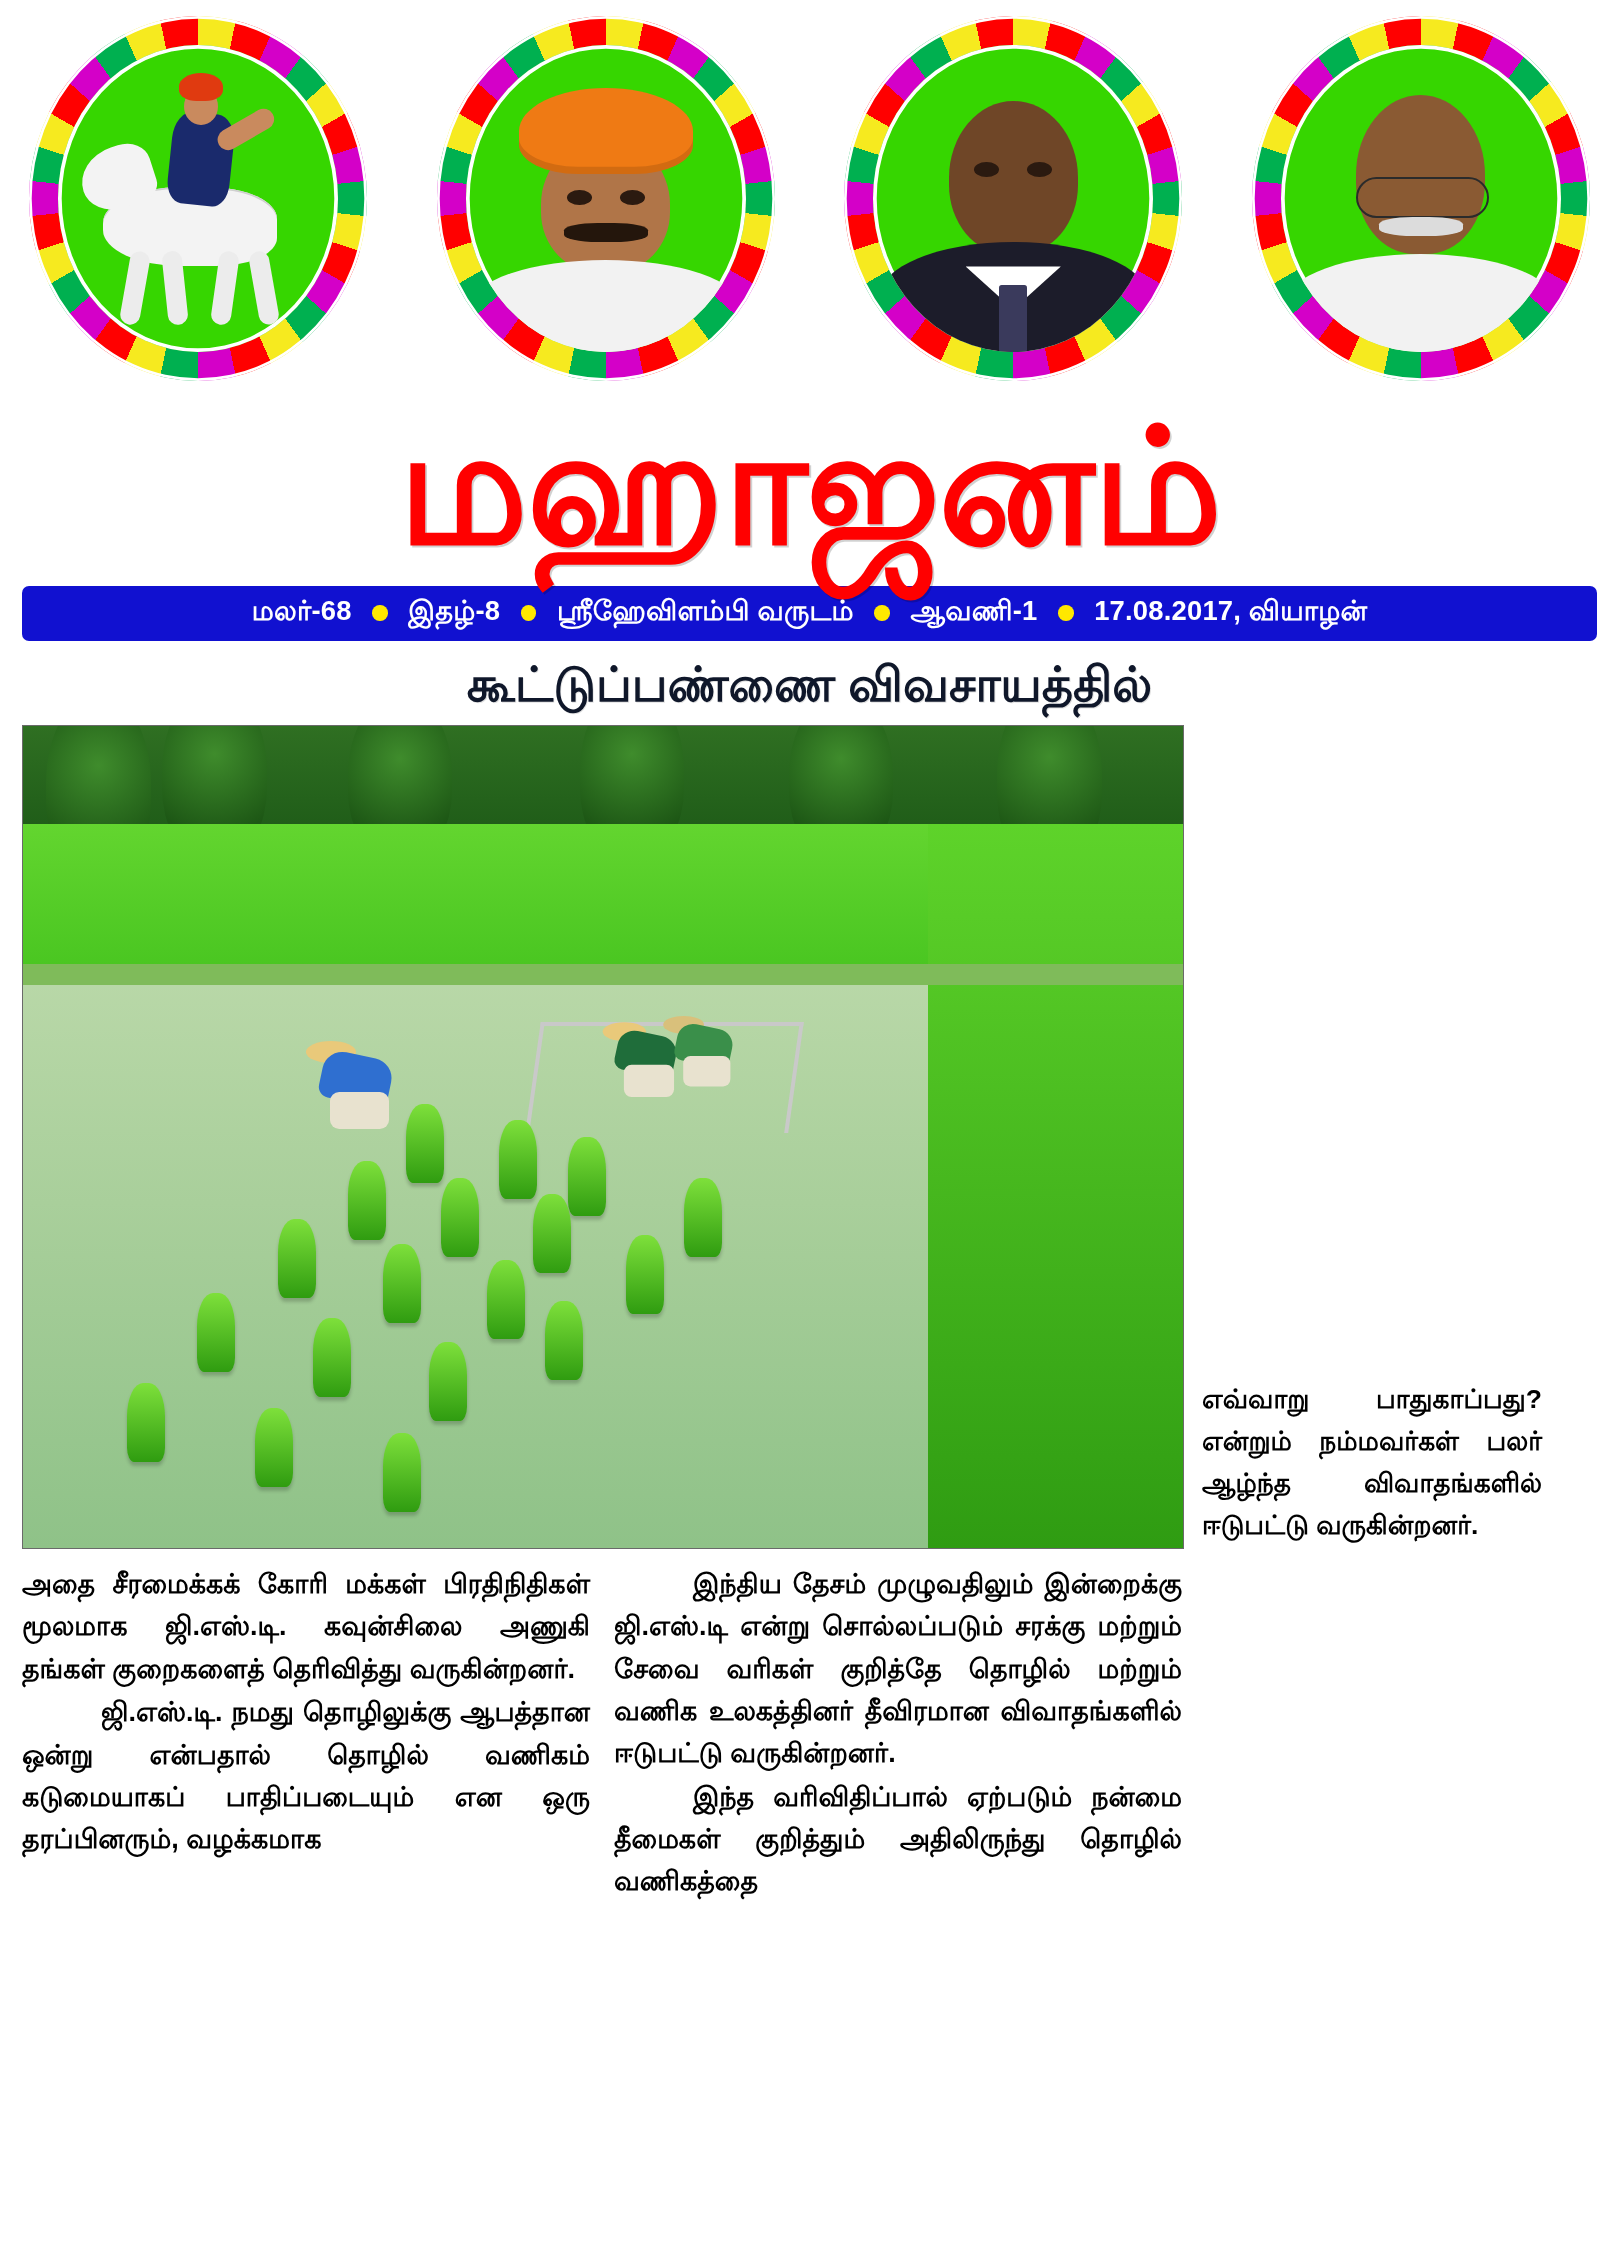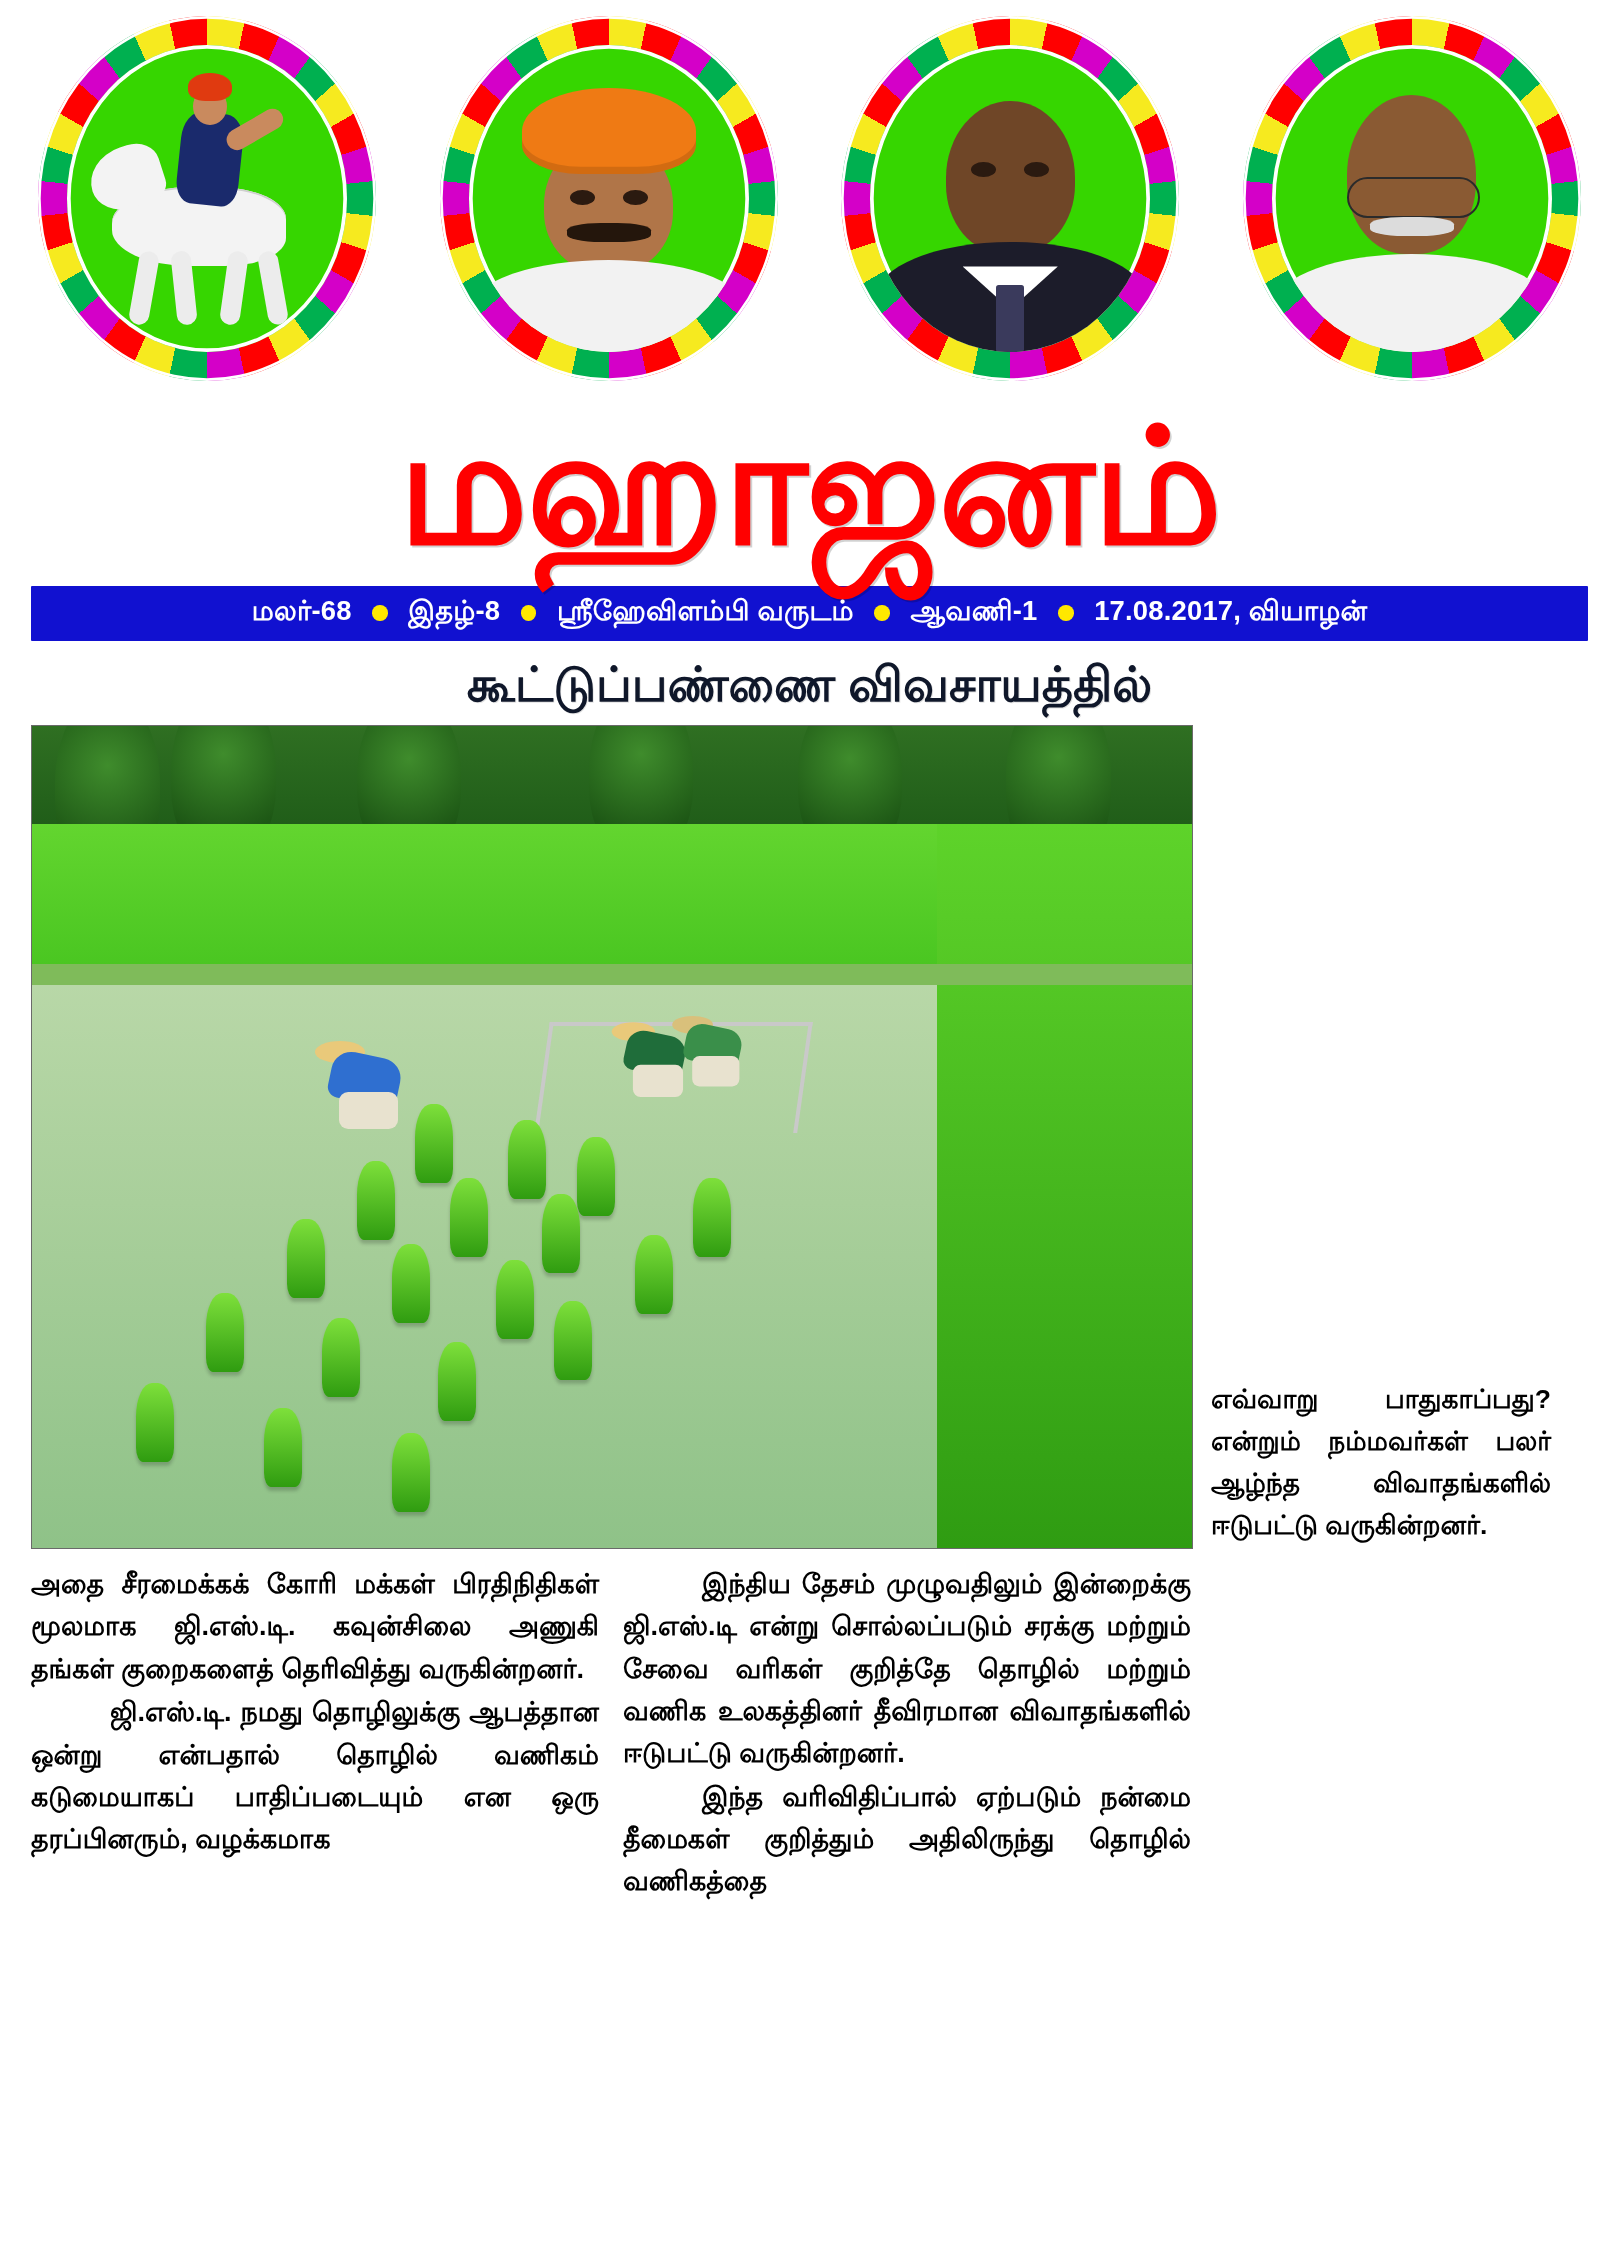--- a/index.html
+++ b/index.html
@@ -7,21 +7,21 @@
     width:1619px;
     font-family:"Liberation Sans", sans-serif;
     -webkit-font-smoothing:antialiased;
   }
   .page{
     width:1619px;
     min-height:2267px;
     position:relative;
     background:#ffffff;
     box-sizing:border-box;
-    padding:0 31px;
+    padding:0 22px;
   }
 
   
   .portrait-row{
     display:flex;
     justify-content:space-between;
     align-items:flex-start;
     padding:16.4px 7.3px 0 7.3px;
   }
   .portrait{
@@ -185,21 +185,21 @@
   
   .issue-bar{
     margin-top:16.4px;
     background:#1111d0;
     color:#ffffff;
     font-weight:bold;
     font-size:27.4px;
     text-align:center;
     padding:9.1px 0 11px 0;
     letter-spacing:0.2px;
-    border-radius:1px;
+    border-radius:7px;
   }
   .issue-bar .dot{
     display:inline-block;
     width:15.5px;height:15.5px;
     background:#ffe800;
     border-radius:50%;
     margin:0 12.8px;
     vertical-align:middle;
   }
   .issue-bar span.txt{vertical-align:middle;}

